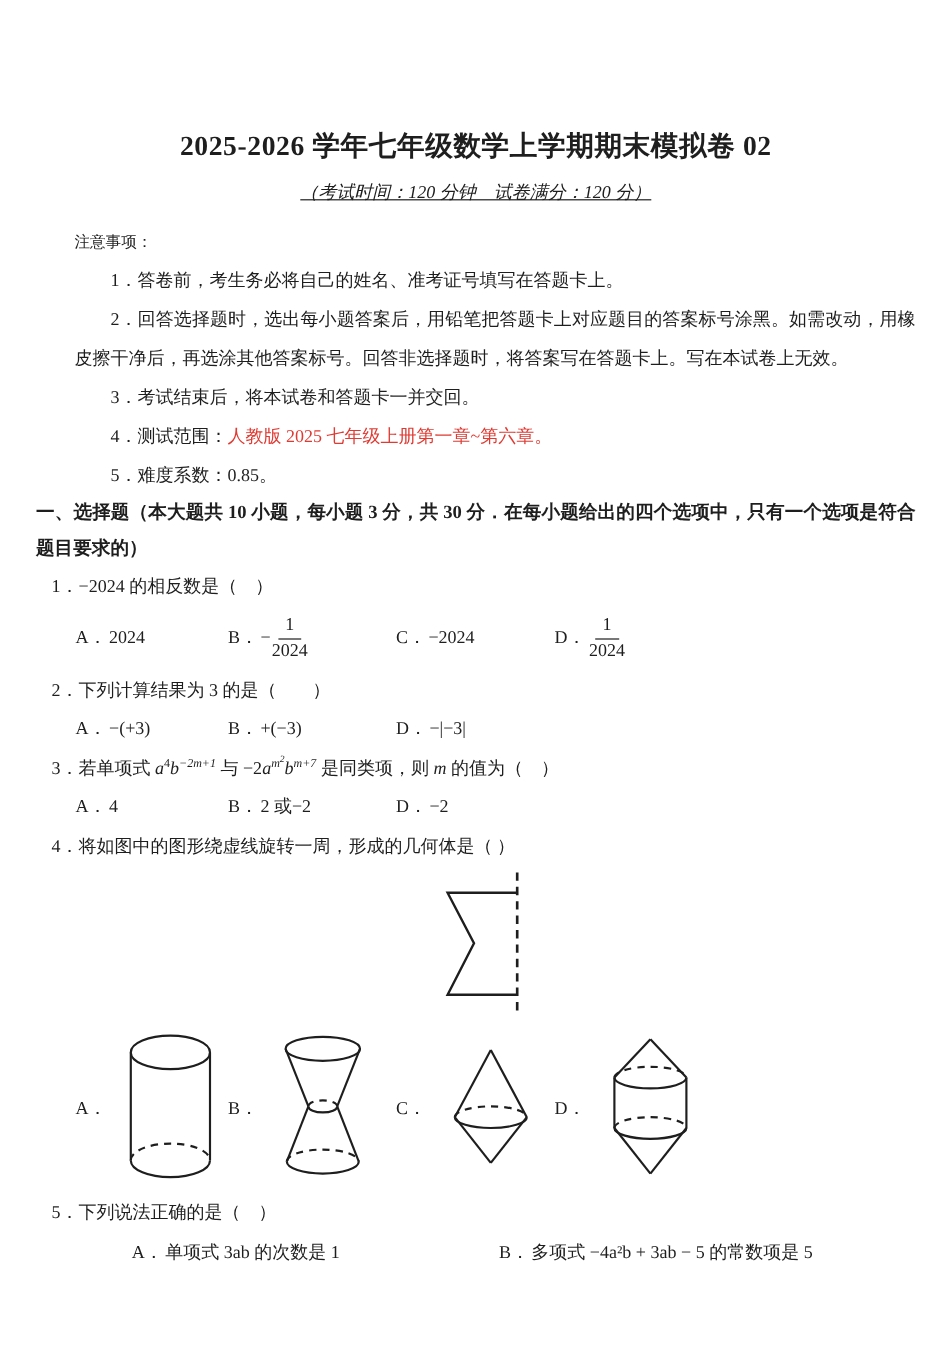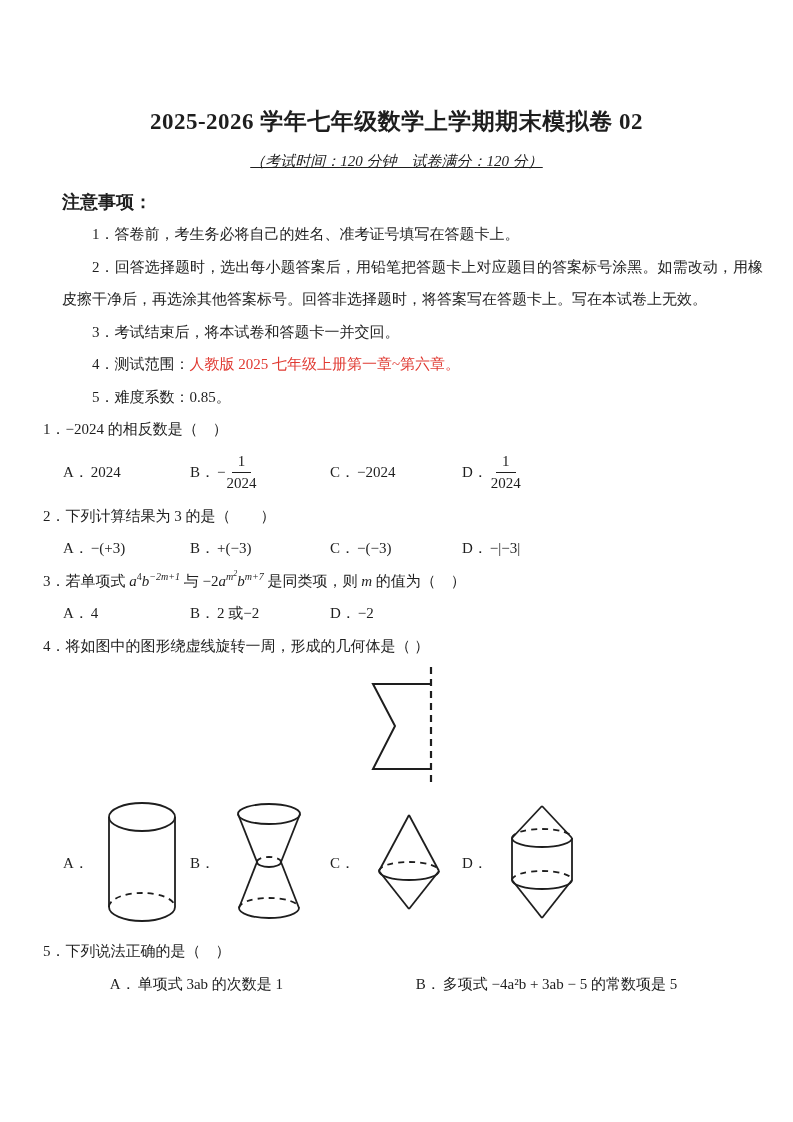--- a/index.html
+++ b/index.html
@@ -26,22 +26,22 @@
   .subtitle{
     margin:10px 0 0 0;
     text-align:center;
     font-style:italic;
     font-size:15px;
     line-height:22px;
     text-decoration:underline;
   }
   .notice-head{
     margin:14px 0 0 32px;
-    font-weight:bold;
-    font-size:18px;
+    font-weight:normal;
+    font-size:13px;
     line-height:32px;
   }
   .para{
     margin:0 0 0 32px;
     line-height:32.5px;
     text-indent:2em;
     text-align:justify;
   }
   .red{color:var(--accent-red,#e03a32);}
   .section-head{
@@ -101,20 +101,21 @@
   <h1 class="title">2025-2026 学年七年级数学上学期期末模拟卷 02</h1>
   <p class="subtitle">（考试时间：120 分钟　试卷满分：120 分）</p>
 
   <p class="notice-head">注意事项：</p>
   <p class="para">1．答卷前，考生务必将自己的姓名、准考证号填写在答题卡上。</p>
   <p class="para">2．回答选择题时，选出每小题答案后，用铅笔把答题卡上对应题目的答案标号涂黑。如需改动，用橡皮擦干净后，再选涂其他答案标号。回答非选择题时，将答案写在答题卡上。写在本试卷上无效。</p>
   <p class="para">3．考试结束后，将本试卷和答题卡一并交回。</p>
   <p class="para"><span>4．测试范围：</span><span class="red">人教版 2025 七年级上册第一章~第六章。</span></p>
   <p class="para">5．难度系数：0.85。</p>
 
+  <p class="section-head">一、选择题（本大题共 10 小题，每小题 3 分，共 30 分．在每小题给出的四个选项中，只有一个选项是符合题目要求的）</p>
 
   <p class="stem">1．−2024 的相反数是（　）</p>
   <div class="opts opts-tall">
     <div class="opt"><span class="opt-label">A．</span><span>2024</span></div>
     <div class="opt opt-frac">
         <span class="opt-label">B．</span>
         <span>−</span>
         <span class="frac">
           <span class="num">1</span>
           <span class="den">2024</span>
@@ -128,21 +129,20 @@
           <span class="num">1</span>
           <span class="den">2024</span>
         </span>
       </div>
   </div>
 
   <p class="stem">2．下列计算结果为 3 的是（　　）</p>
   <div class="opts">
     <div class="opt"><span class="opt-label">A．</span><span>−(+3)</span></div>
     <div class="opt"><span class="opt-label">B．</span><span>+(−3)</span></div>
-    <div class="opt"><span class="opt-label">C．</span><span>−(−3)</span></div>
     <div class="opt"><span class="opt-label">D．</span><span>−|−3|</span></div>
   </div>
 
   <p class="stem"><span>3．若单项式 </span><span class="v">a</span><sup>4</sup><span class="v">b</span><sup class="v">−2m+1</sup><span> 与 </span><span>−2</span><span class="v">a</span><sup class="v"><span>m</span><sup>2</sup></sup><span class="v">b</span><sup class="v">m+7</sup><span> 是同类项，则 </span><span class="v">m</span><span> 的值为（　）</span></p>
   <div class="opts">
     <div class="opt"><span class="opt-label">A．</span><span>4</span></div>
     <div class="opt"><span class="opt-label">B．</span><span>2 或−2</span></div>
     <div class="opt"><span class="opt-label">D．</span><span>−2</span></div>
   </div>
 

